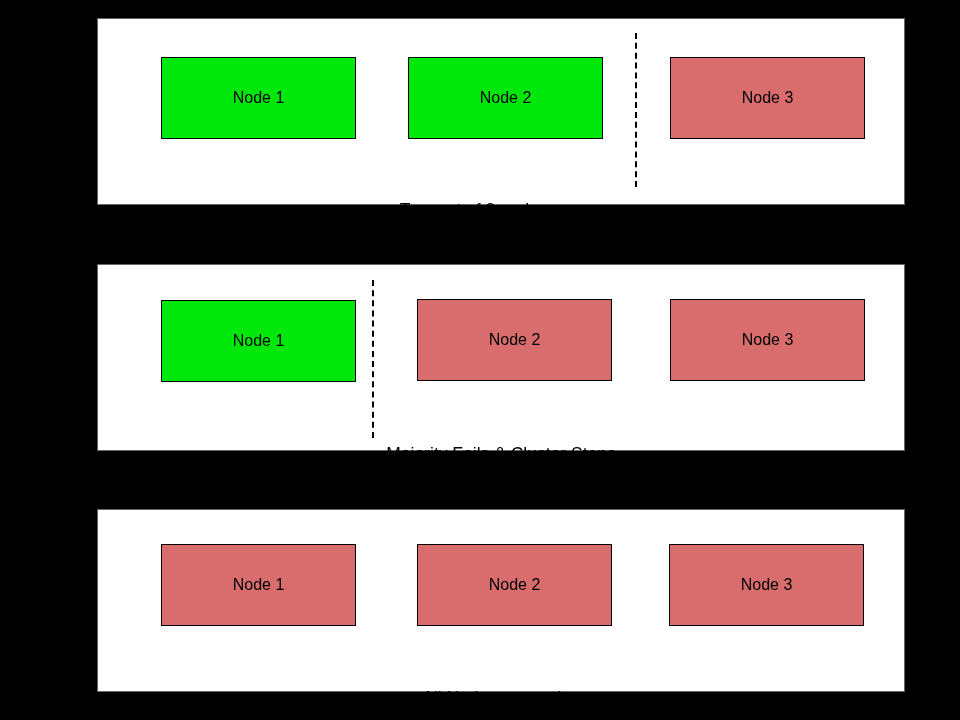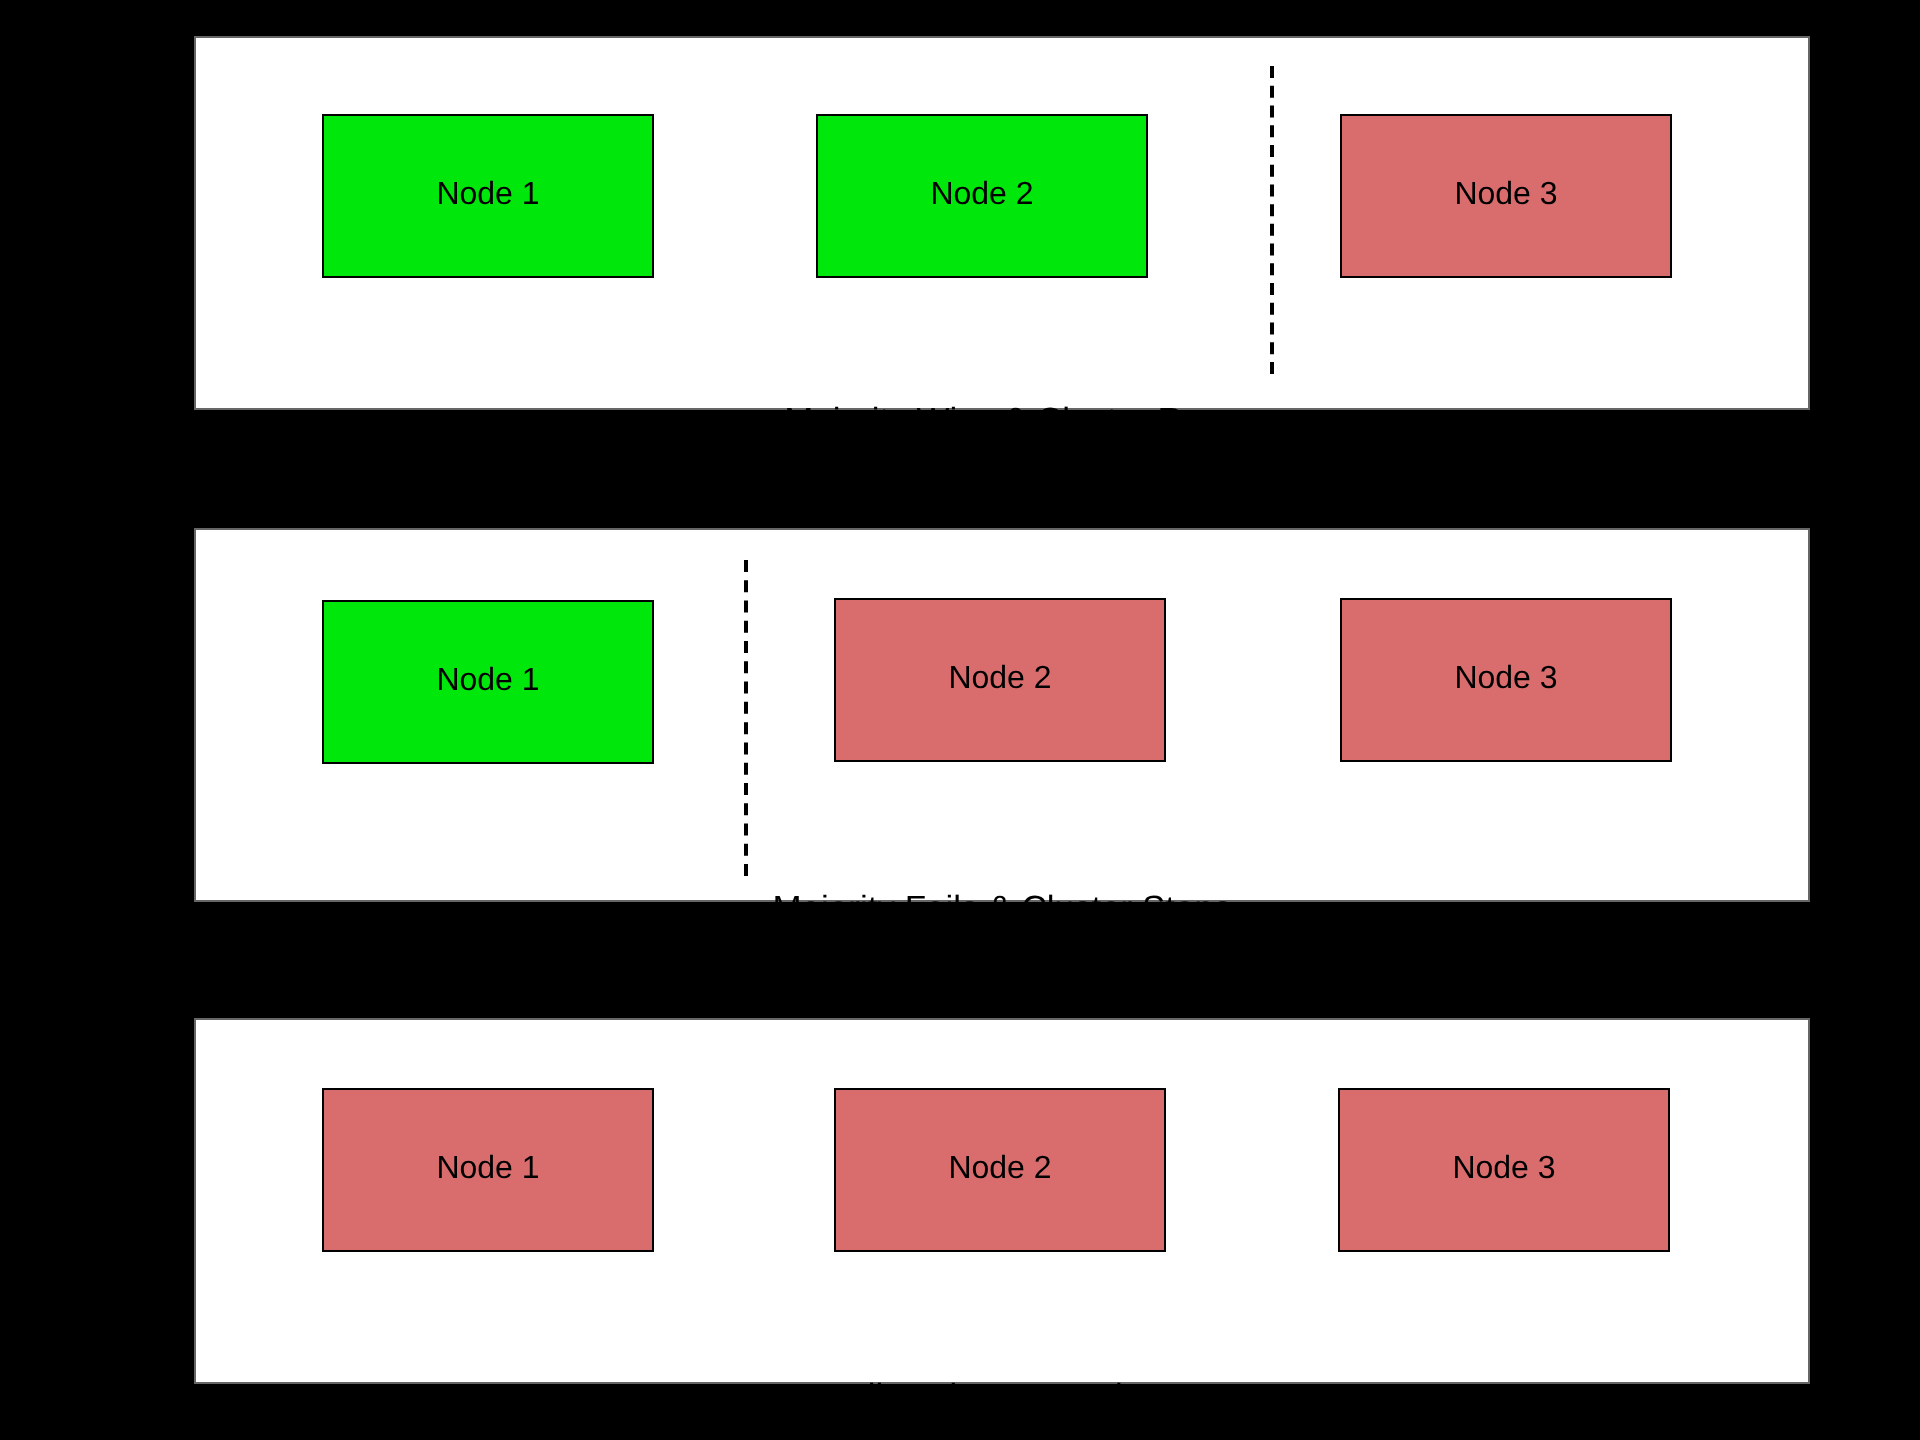--- a/index.html
+++ b/index.html
@@ -22,21 +22,21 @@
     background: var(--panel-bg, #fff);
     border: 1px solid var(--panel-border, #666);
     box-sizing: border-box;
   }
   .panel-1 { top: 18px;  height: 187px; }
   .panel-2 { top: 264px; height: 187px; }
   .panel-3 { top: 509px; height: 183px; }
 
   .node {
     position: absolute;
-    width: 166px;
+    width: 195px;
     height: 82px;
     border: 1px solid var(--node-border, #000);
     box-sizing: border-box;
     display: flex;
     align-items: center;
     justify-content: center;
     font-size: 16px;
     color: var(--text, #000);
   }
   .node[data-status="up"]   { background: var(--node-up, #00e70b); }
@@ -84,20 +84,21 @@
       <span>Node 1</span>
     </div>
     <div class="node pos-2" data-status="up">
       <span>Node 2</span>
     </div>
     <div class="node pos-3" data-status="down">
       <span>Node 3</span>
     </div>
     <div class="divider"></div>
     <div class="caption">
+      <div>Two out of 3 nodes are up</div>
       <div>, Majority Wins &amp; Cluster Runs</div>
     </div>
   </section>
 
   <section class="panel panel-2">
     <div class="node pos-1" data-status="up">
       <span>Node 1</span>
     </div>
     <div class="node pos-2" data-status="down">
       <span>Node 2</span>

